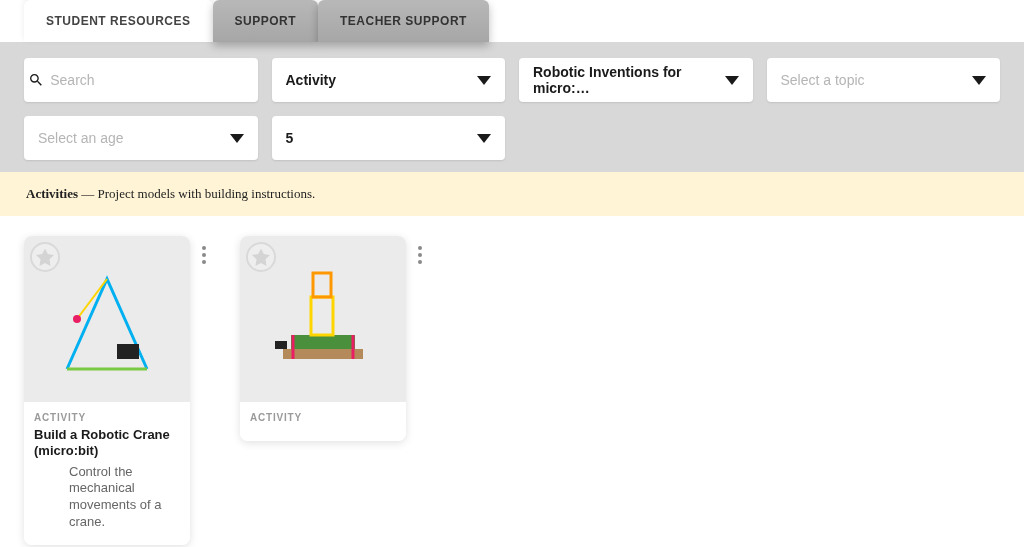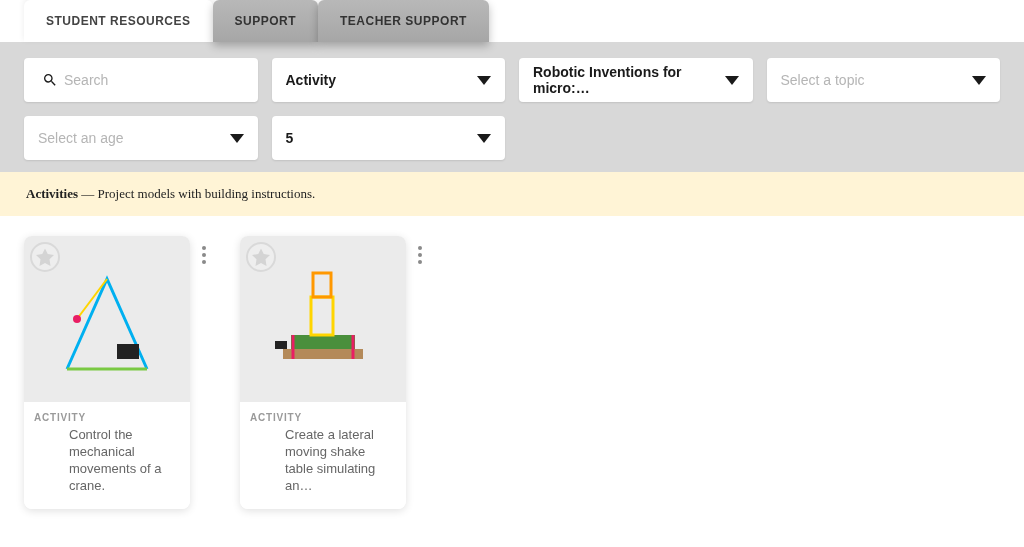--- a/index.html
+++ b/index.html
@@ -61,21 +61,21 @@
     border-left: 7px solid transparent;
     border-right: 7px solid transparent;
     border-top: 9px solid #1a1a1a;
   }
   .search-wrap {
     background: #ffffff;
     border-radius: 4px;
     height: 44px;
     display: flex;
     align-items: center;
-    padding: 0 18px;
+    padding: 0 4px;
     box-shadow: 0 1px 2px rgba(0,0,0,.1);
   }
   .search-wrap input {
     border: none;
     outline: none;
     font-size: 14px;
     width: 100%;
     margin-left: 6px;
     color: #333;
   }
@@ -244,20 +244,21 @@
         <svg class="crane-illust" viewBox="0 0 120 120">
           <polyline points="20,110 60,20 100,110" fill="none" stroke="#00b0f0" stroke-width="3"></polyline>
           <polyline points="20,110 100,110" fill="none" stroke="#7ac943" stroke-width="3"></polyline>
           <polyline points="60,20 30,60" fill="none" stroke="#ffd500" stroke-width="2"></polyline>
           <circle cx="30" cy="60" r="4" fill="#e91e63"></circle>
           <rect x="70" y="85" width="22" height="15" fill="#222"></rect>
         </svg>
       </div>
       <div class="card-body">
         <div class="card-type">ACTIVITY</div>
+        <div class="card-title">Build a Robotic Crane (micro:bit)</div>
         <div class="card-desc">Control the mechanical movements of a crane.</div>
       </div>
     </div>
     <div class="kebab">
       <span></span>
       <span></span>
       <span></span>
     </div>
   </div>
 
@@ -274,21 +275,20 @@
           <rect x="28" y="76" width="64" height="14" fill="#4a8f3c"></rect>
           <line x1="30" y1="100" x2="30" y2="76" stroke="#e91e63" stroke-width="3"></line>
           <line x1="90" y1="100" x2="90" y2="76" stroke="#e91e63" stroke-width="3"></line>
           <rect x="48" y="38" width="22" height="38" fill="none" stroke="#ffd500" stroke-width="3"></rect>
           <rect x="50" y="14" width="18" height="24" fill="none" stroke="#ff9800" stroke-width="3"></rect>
           <rect x="12" y="82" width="12" height="8" fill="#222"></rect>
         </svg>
       </div>
       <div class="card-body">
         <div class="card-type">ACTIVITY</div>
-        <div class="card-desc">Create a lateral moving shake table simulating an…</div>
       </div>
     </div>
     <div class="kebab">
       <span></span>
       <span></span>
       <span></span>
     </div>
   </div>
 
 </div>

